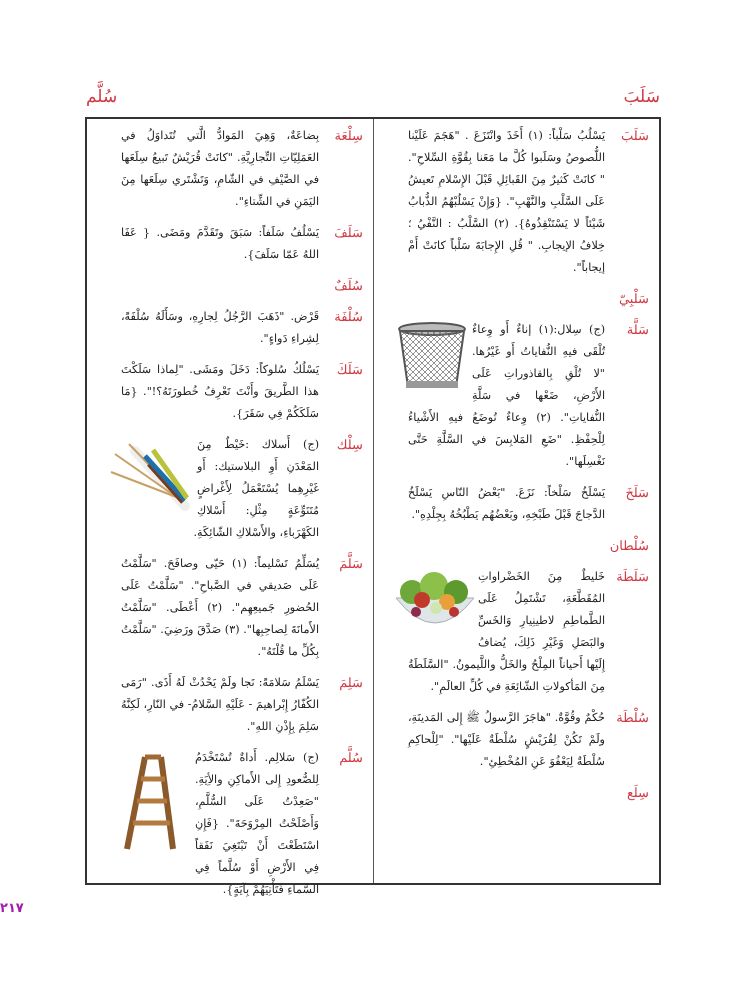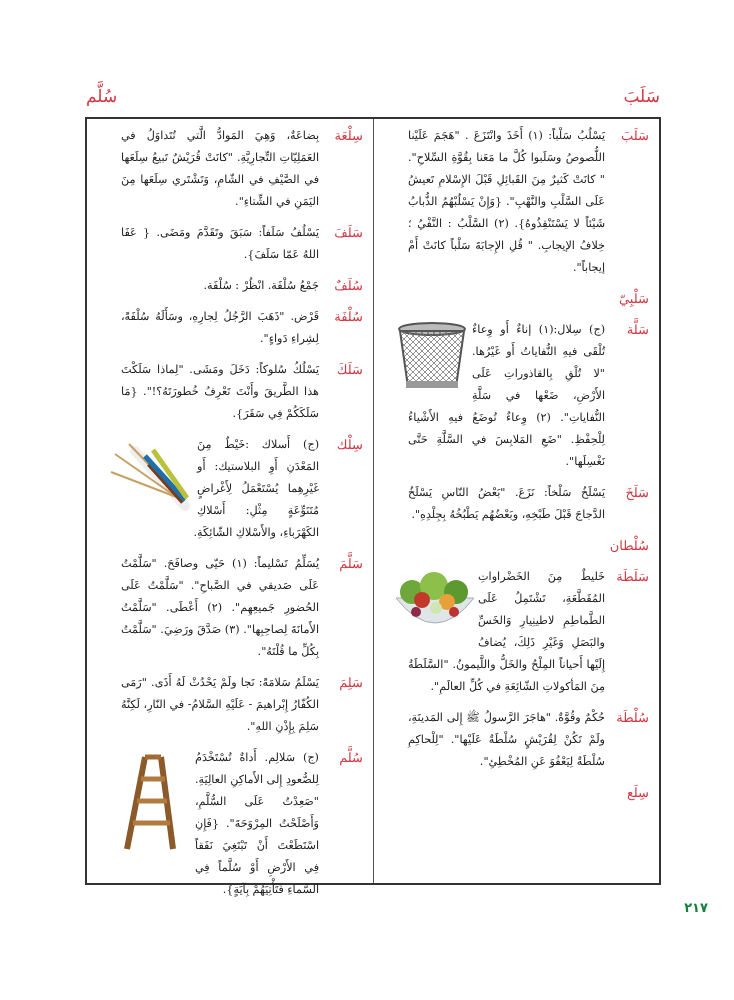--- a/index.html
+++ b/index.html
@@ -9,22 +9,22 @@
   .guide-right { right: 74px; }
   .guide-left { left: 86px; }
   .frame { position: absolute; left: 85px; top: 117px; width: 576px; height: 768px;
            border: 2px solid #333; box-sizing: border-box; direction: rtl; display: flex; }
   .col { width: 50%; box-sizing: border-box; padding: 6px 10px 4px 10px; }
   .col-right { border-left: 1.5px solid #555; }
   .entry { display: flex; align-items: flex-start; margin-bottom: 9px; }
   .hw { width: 44px; flex: 0 0 44px; color: #d13a45; font-size: 13px; line-height: 22px; }
   .def { flex: 1; font-size: 11.2px; line-height: 22px; text-align: justify; margin-left: 24px; }
   .pic { float: left; margin: 2px 0 2px 8px; }
-  .page-num { position: absolute; top: 900px; left: 0; width: 708px; text-align: right;
-              font-size: 13px; font-weight: bold; color: #15803d; font-family: "DejaVu Sans", sans-serif; }
+  .page-num { position: absolute; top: 900px; left: 0; width: 708px; text-align: left;
+              font-size: 13px; font-weight: bold; color: #a21caf; font-family: "DejaVu Sans", sans-serif; }
 </style>
 </head>
 <body>
 
 <div class="guide guide-right">سَلَبَ</div>
 <div class="guide guide-left">سُلَّم</div>
 
 <div class="frame">
   <div class="col col-right">
     <div class="entry">
@@ -87,21 +87,20 @@
     <div class="entry">
         <span class="hw">سِلْعَة</span>
         <div class="def">بِضاعَةٌ، وَهِيَ المَوادُّ الَّتي تُتَداوَلُ في العَمَلِيّاتِ التِّجارِيَّةِ. "كانَتْ قُرَيْشٌ تَبيعُ سِلَعَها في الصَّيْفِ في الشّامِ، وَتَشْتَري سِلَعَها مِنَ اليَمَنِ في الشِّتاءِ".</div>
       </div>
     <div class="entry">
         <span class="hw">سَلَفَ</span>
         <div class="def">يَسْلُفُ سَلَفاً: سَبَقَ وتَقَدَّمَ ومَضَى. { عَفَا اللهُ عَمّا سَلَفَ}.</div>
       </div>
     <div class="entry">
         <span class="hw">سُلَفٌ</span>
-        <div class="def">جَمْعُ سُلْفَة. انْظُرْ : سُلْفَة.</div>
       </div>
     <div class="entry">
         <span class="hw">سُلْفَة</span>
         <div class="def">قَرْض. "ذَهَبَ الرَّجُلُ لِجارِهِ، وسَأَلَهُ سُلْفَةً، لِشِراءِ دَواءٍ".</div>
       </div>
     <div class="entry">
         <span class="hw">سَلَكَ</span>
         <div class="def">يَسْلُكُ سُلوكاً: دَخَلَ ومَشَى. "لِماذا سَلَكْتَ هذا الطَّريقَ وأَنْتَ تَعْرِفُ خُطورَتَهُ؟!". {مَا سَلَكَكُمْ فِي سَقَرَ}.</div>
       </div>
     <div class="entry">
@@ -131,19 +130,19 @@
         <span class="hw">سُلَّم</span>
       <div style="flex:1">
         <svg class="pic" width="90" height="110" viewBox="0 0 90 110">
           <path d="M22 100 L40 8" stroke="#8b5a2b" stroke-width="6"></path>
           <path d="M68 100 L56 8" stroke="#8b5a2b" stroke-width="6"></path>
           <path d="M40 8 L56 8" stroke="#a06a35" stroke-width="5"></path>
           <path d="M36 30 L60 30" stroke="#b37a40" stroke-width="5"></path>
           <path d="M32 52 L62 52" stroke="#b37a40" stroke-width="5"></path>
           <path d="M28 74 L65 74" stroke="#b37a40" stroke-width="5"></path>
         </svg>
-        <div class="def">(ج) سَلالِم. أَداةٌ تُسْتَخْدَمُ لِلصُّعودِ إِلى الأَماكِنِ العالِيَةِ. "صَعِدْتُ عَلَى السُّلَّمِ، وَأَصْلَحْتُ المِرْوَحَةَ". {فَإِنِ اسْتَطَعْتَ أَنْ تَبْتَغِيَ نَفَقاً فِي الأَرْضِ أَوْ سُلَّماً فِي السَّماءِ فَتَأْتِيَهُمْ بِآيَةٍ}.</div>
+        <div class="def">(ج) سَلالِم. أَداةٌ تُسْتَخْدَمُ لِلصُّعودِ إِلى الأَماكِنِ والأِيَةِ. "صَعِدْتُ عَلَى السُّلَّمِ، وَأَصْلَحْتُ المِرْوَحَةَ". {فَإِنِ اسْتَطَعْتَ أَنْ تَبْتَغِيَ نَفَقاً فِي الأَرْضِ أَوْ سُلَّماً فِي السَّماءِ فَتَأْتِيَهُمْ بِآيَةٍ}.</div>
       </div>
       </div>
   </div>
 </div>
 
 <div class="page-num">٢١٧</div>
 
 </body></html>

